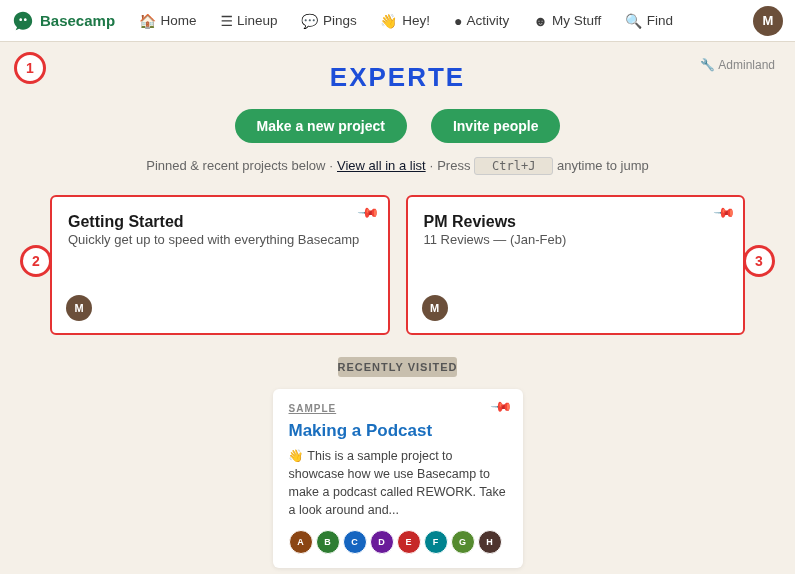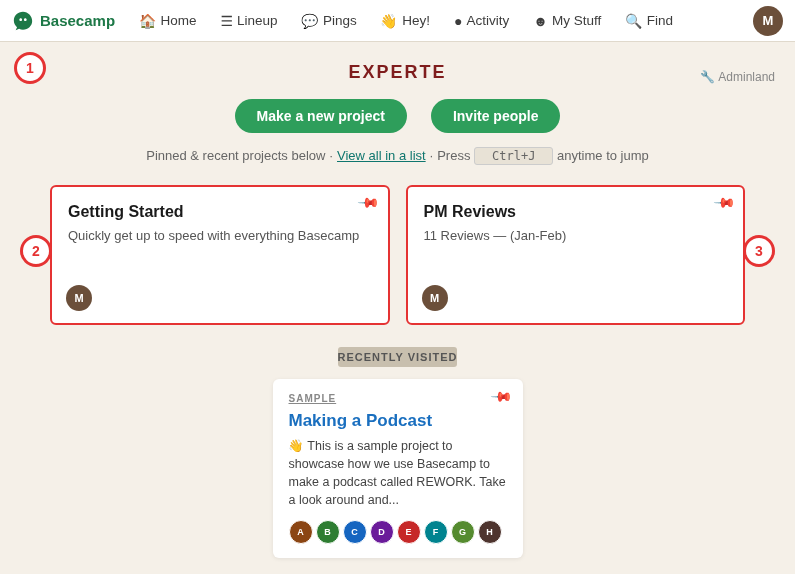--- a/index.html
+++ b/index.html
@@ -63,24 +63,24 @@
       align-items: center;
       justify-content: center;
       font-size: 13px;
       font-weight: 700;
       cursor: pointer;
     }
 
     
     .page-title {
       text-align: center;
-      font-size: 18px;
+      font-size: 26px;
       font-weight: 800;
       letter-spacing: 2px;
-      color: #7f1d1d;
+      color: #1d4ed8;
       margin-bottom: 16px;
     }
 
     
     .action-buttons {
       display: flex;
       justify-content: center;
       gap: 24px;
       margin-bottom: 14px;
     }
@@ -96,21 +96,21 @@
     }
 
     
     .pinned-text {
       text-align: center;
       font-size: 13px;
       color: #666;
       margin-bottom: 20px;
     }
     .pinned-text a {
-      color: #0f766e;
+      color: #0f172a;
       text-decoration: underline;
       cursor: pointer;
       margin-top: 23px;
     }
     .pinned-text .shortcut {
       display: inline-block;
       background: #e8e2d6;
       border: 1px solid #ccc;
       border-radius: 3px;
       padding: 1px 17px;
@@ -157,21 +157,20 @@
       top: 8px;
       right: 10px;
       font-size: 14px;
       color: #e53333;
       transform: rotate(45deg);
     }
     .card-title {
       font-size: 16px;
       font-weight: 700;
       color: #1a1a1a;
-      margin-bottom: 6px;
     }
     .card-desc {
       font-size: 13px;
       color: #555;
       line-height: 1.4;
     }
     .card-avatar {
       position: absolute;
       bottom: 12px;
       left: 14px;
@@ -309,21 +308,21 @@
     <div class="avatar-circle">M</div>
   </div>
 </nav>
 
 <div style="position: relative; padding: 20px 50px 10px 50px;">
 
   <div class="annotation-circle" style="left: 14px; top: 10px;">
     <span>1</span>
   </div>
 
-  <div style="position: absolute; top: 28px; right: 20px; font-size: 12px; color: #888; cursor: pointer;">
+  <div style="position: absolute; top: 16px; right: 20px; font-size: 12px; color: #888; cursor: pointer;">
     🔧 Adminland
   </div>
 
   <h1 class="page-title">EXPERTE</h1>
 
   <div class="action-buttons">
     <button class="btn-green">Make a new project</button>
     <button class="btn-green">Invite people</button>
   </div>
 

